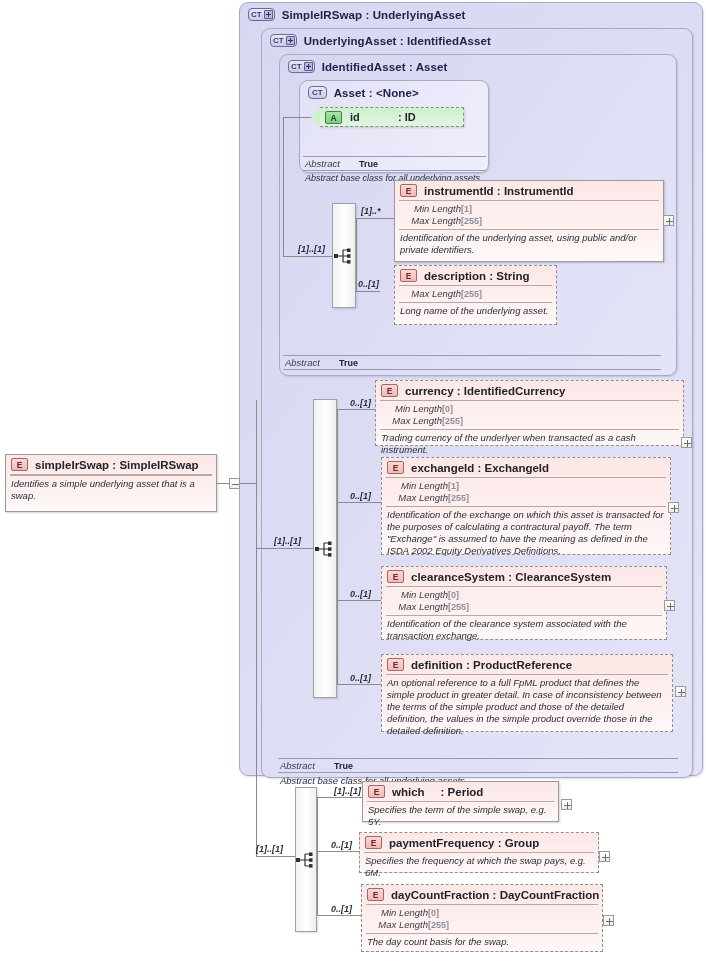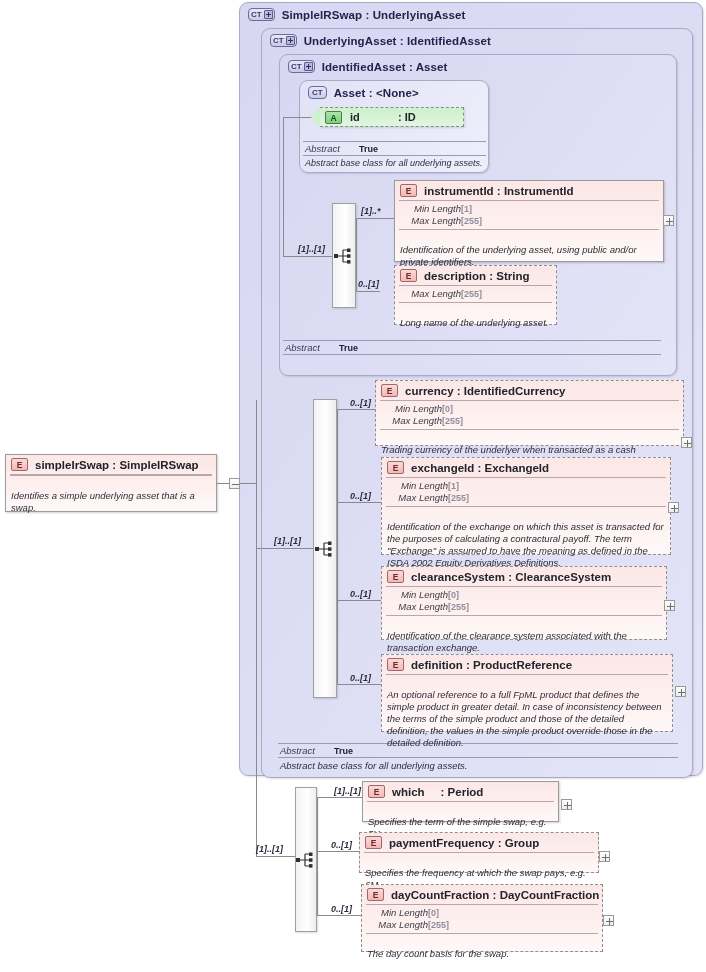--- a/index.html
+++ b/index.html
@@ -49,21 +49,21 @@
     background:#b9b9e0;
     position:relative; border-radius:1px;
   }
   .ct-ico .plus:before,.ct-ico .plus:after{
     content:""; position:absolute; background:#2d2d55;
   }
   .ct-ico .plus:before{ left:1px; top:3px; width:5px; height:1px; }
   .ct-ico .plus:after{ left:3px; top:1px; width:1px; height:5px; }
 
   
-  .ct-foot{ position:absolute; }
+  .ct-foot{ position:absolute;margin-top:15px; }
   .ct-foot .rule{ border-top:1px solid #9a9ab8; height:0; }
   .ct-foot .prow{ display:flex; align-items:baseline; padding:1px 3px 1px 2px; }
   .ct-foot .pk{ font-style:italic; font-size:9.5px; color:#3a3a52; width:54px; }
   .ct-foot .pv{ font-size:9px; font-weight:bold; color:#20203a; }
   .ct-foot .ann{ font-style:italic; font-size:9.5px; color:#2b2b44; padding:2px 3px 0 2px; line-height:1.25; }
 
   
   .ebox{
     position:absolute;
     background:linear-gradient(180deg,#fbe7e6 0%, #fdf0ef 55%, #fff8f8 100%);
@@ -85,21 +85,21 @@
     text-align:center; line-height:12px;
     flex:0 0 auto;
   }
   .ebox .sep{ border-top:1px solid #b9a6a6; margin:0 4px; height:0; }
   .ebox .facets{ padding:2px 4px 2px 4px; }
   .ebox .frow{ display:flex; align-items:baseline; line-height:11px;text-align:right; }
   .ebox .fk{ font-style:italic; font-size:9.5px; color:#3c3c46; width:62px; }
   .ebox .fv{ font-size:9px; color:#8e8e9c; font-weight:bold; }
   .ebox .desc{
     font-style:italic; font-size:9.5px; color:#2d2d38;
-    padding:2px 5px 3px 5px; line-height:1.26;margin-top:12px;
+    padding:2px 5px 3px 5px; line-height:1.26;
   }
 
   
   .abox{
     position:absolute;
     background:linear-gradient(180deg,#cdf0cd,#dff6df);
     border:1px dashed #8a8a8a;
     border-left:none;
     display:flex; align-items:center;
     box-shadow:1px 1px 2px rgba(0,0,0,.12);

